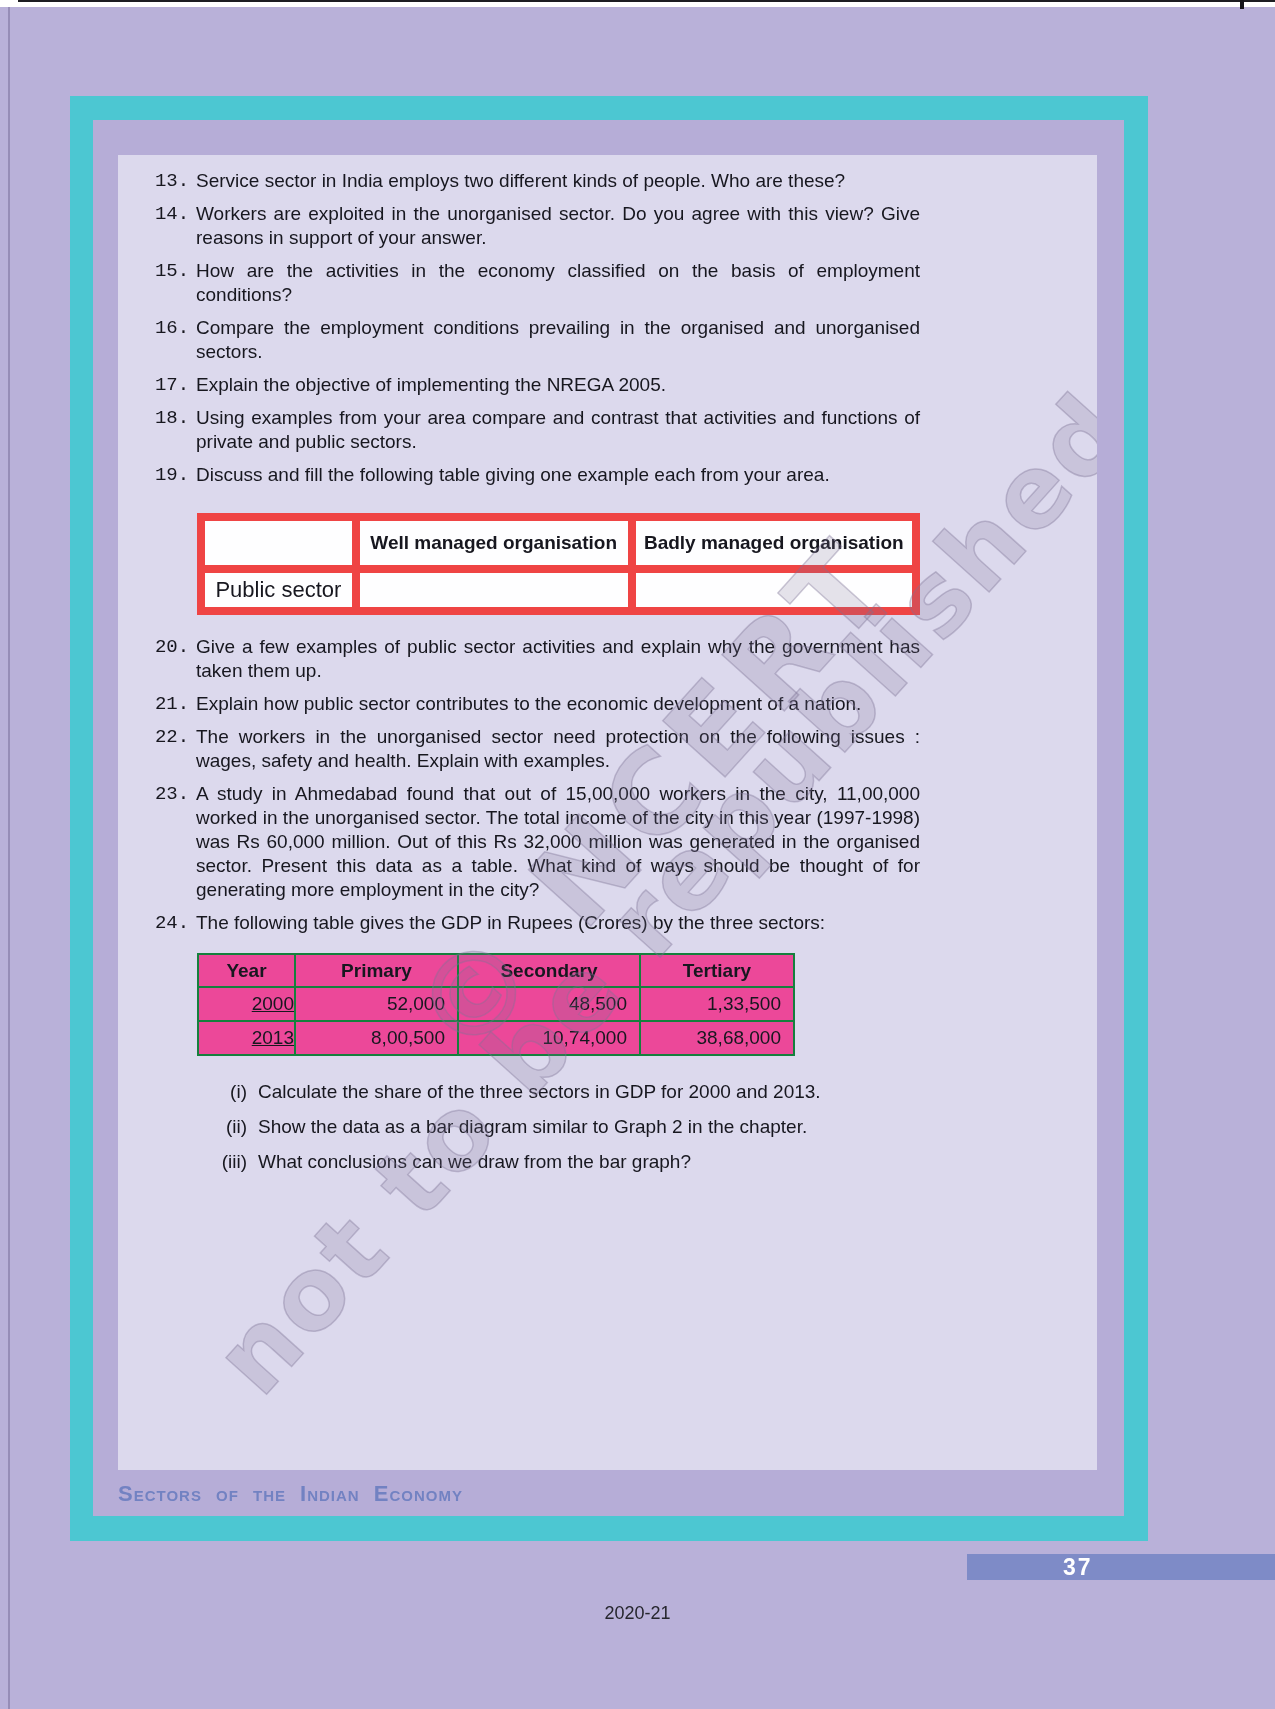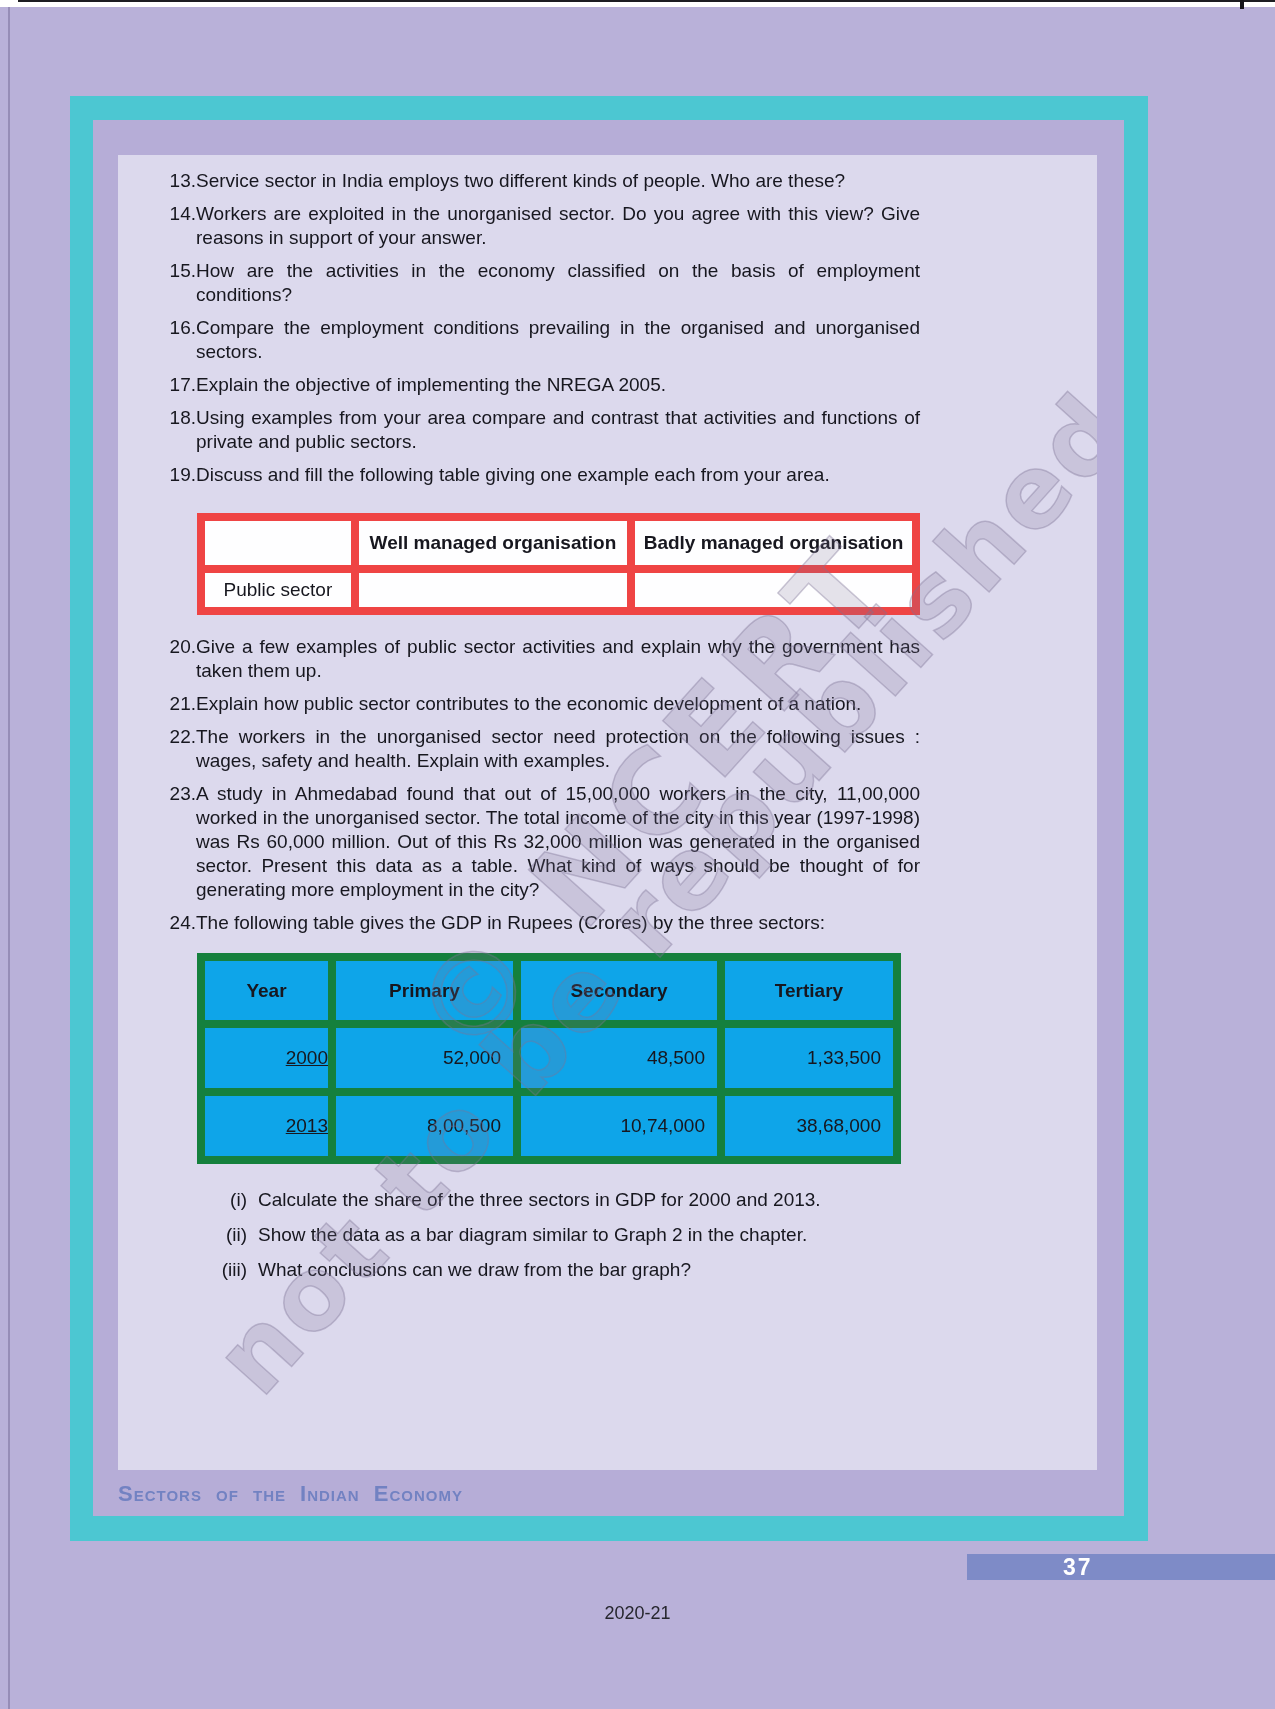--- a/index.html
+++ b/index.html
@@ -7,31 +7,31 @@
         font-family:"Liberation Sans",sans-serif;color:#17171f;}
   .scan-top-strip{position:absolute;left:0;top:0;width:1275px;height:7px;background:#ffffff;}
   .scan-top-line{position:absolute;left:18px;top:0;right:0;height:2px;background:#1d1d22;}
   .scan-tick{position:absolute;left:1240px;top:0;width:4px;height:9px;background:#15151a;}
   .scan-left-line{position:absolute;left:8px;top:7px;width:2px;bottom:0;background:rgba(70,60,105,0.30);}
   .frame-teal{position:absolute;left:70px;top:96px;width:1078px;height:1445px;background:#4cc7d2;}
   .frame-inner{position:absolute;left:93px;top:120px;width:1031px;height:1396px;background:#b6add7;}
   .content-box{position:absolute;left:118px;top:155px;width:979px;height:1315px;background:#dcd9ed;overflow:hidden;}
   .content{position:relative;z-index:2;padding:14px 177px 0 30px;}
   .q{display:grid;grid-template-columns:48px 1fr;margin-bottom:9px;font-size:19px;line-height:24px;}
-  .qn{text-align:right;}
+  .qn{text-align:center;font-family:Liberation Mono, monospace;}
   .qt{text-align:justify;}
   
   .t1{border-collapse:collapse;margin:26px 0 20px 49px;table-layout:fixed;}
   .t1 th,.t1 td{border:8px solid #ef4444;background:#fefeff;padding:0 6px;}
   .t1 th{height:44px;font-size:19px;font-weight:bold;text-align:center;}
-  .t1 td{height:34px;font-size:19px;text-align:center;}
+  .t1 td{height:34px;font-size:22px;text-align:center;}
   .t1 .c1{width:148px;}.t1 .c2{width:281px;}.t1 .c3{width:291px;}
   
   .t2{border-collapse:collapse;margin:18px 0 24px 49px;table-layout:fixed;}
-  .t2 th,.t2 td{border:8px solid #15803d;background:#0ea5e9;padding:14px;}
+  .t2 th,.t2 td{border:2px solid #15803d;background:#ec4899;padding:0;}
   .t2 th{height:31px;font-size:19px;font-weight:bold;text-align:center;}
   .t2 td{height:32px;font-size:19px;text-align:right;padding-right:12px;}
   .t2 td.yr{padding-right:0;text-decoration:underline;}
   .t2 .g1{width:95px;}.t2 .g2{width:149px;}.t2 .g3{width:168px;}.t2 .g4{width:140px;}
   .sub{display:grid;grid-template-columns:43px 1fr;column-gap:11px;margin:0 0 11px 56px;
        font-size:19px;line-height:24px;}
   .sub .sl{text-align:right;}
   
   .wm{position:absolute;z-index:3;font-weight:bold;white-space:nowrap;
       font-family:"DejaVu Sans",sans-serif;

